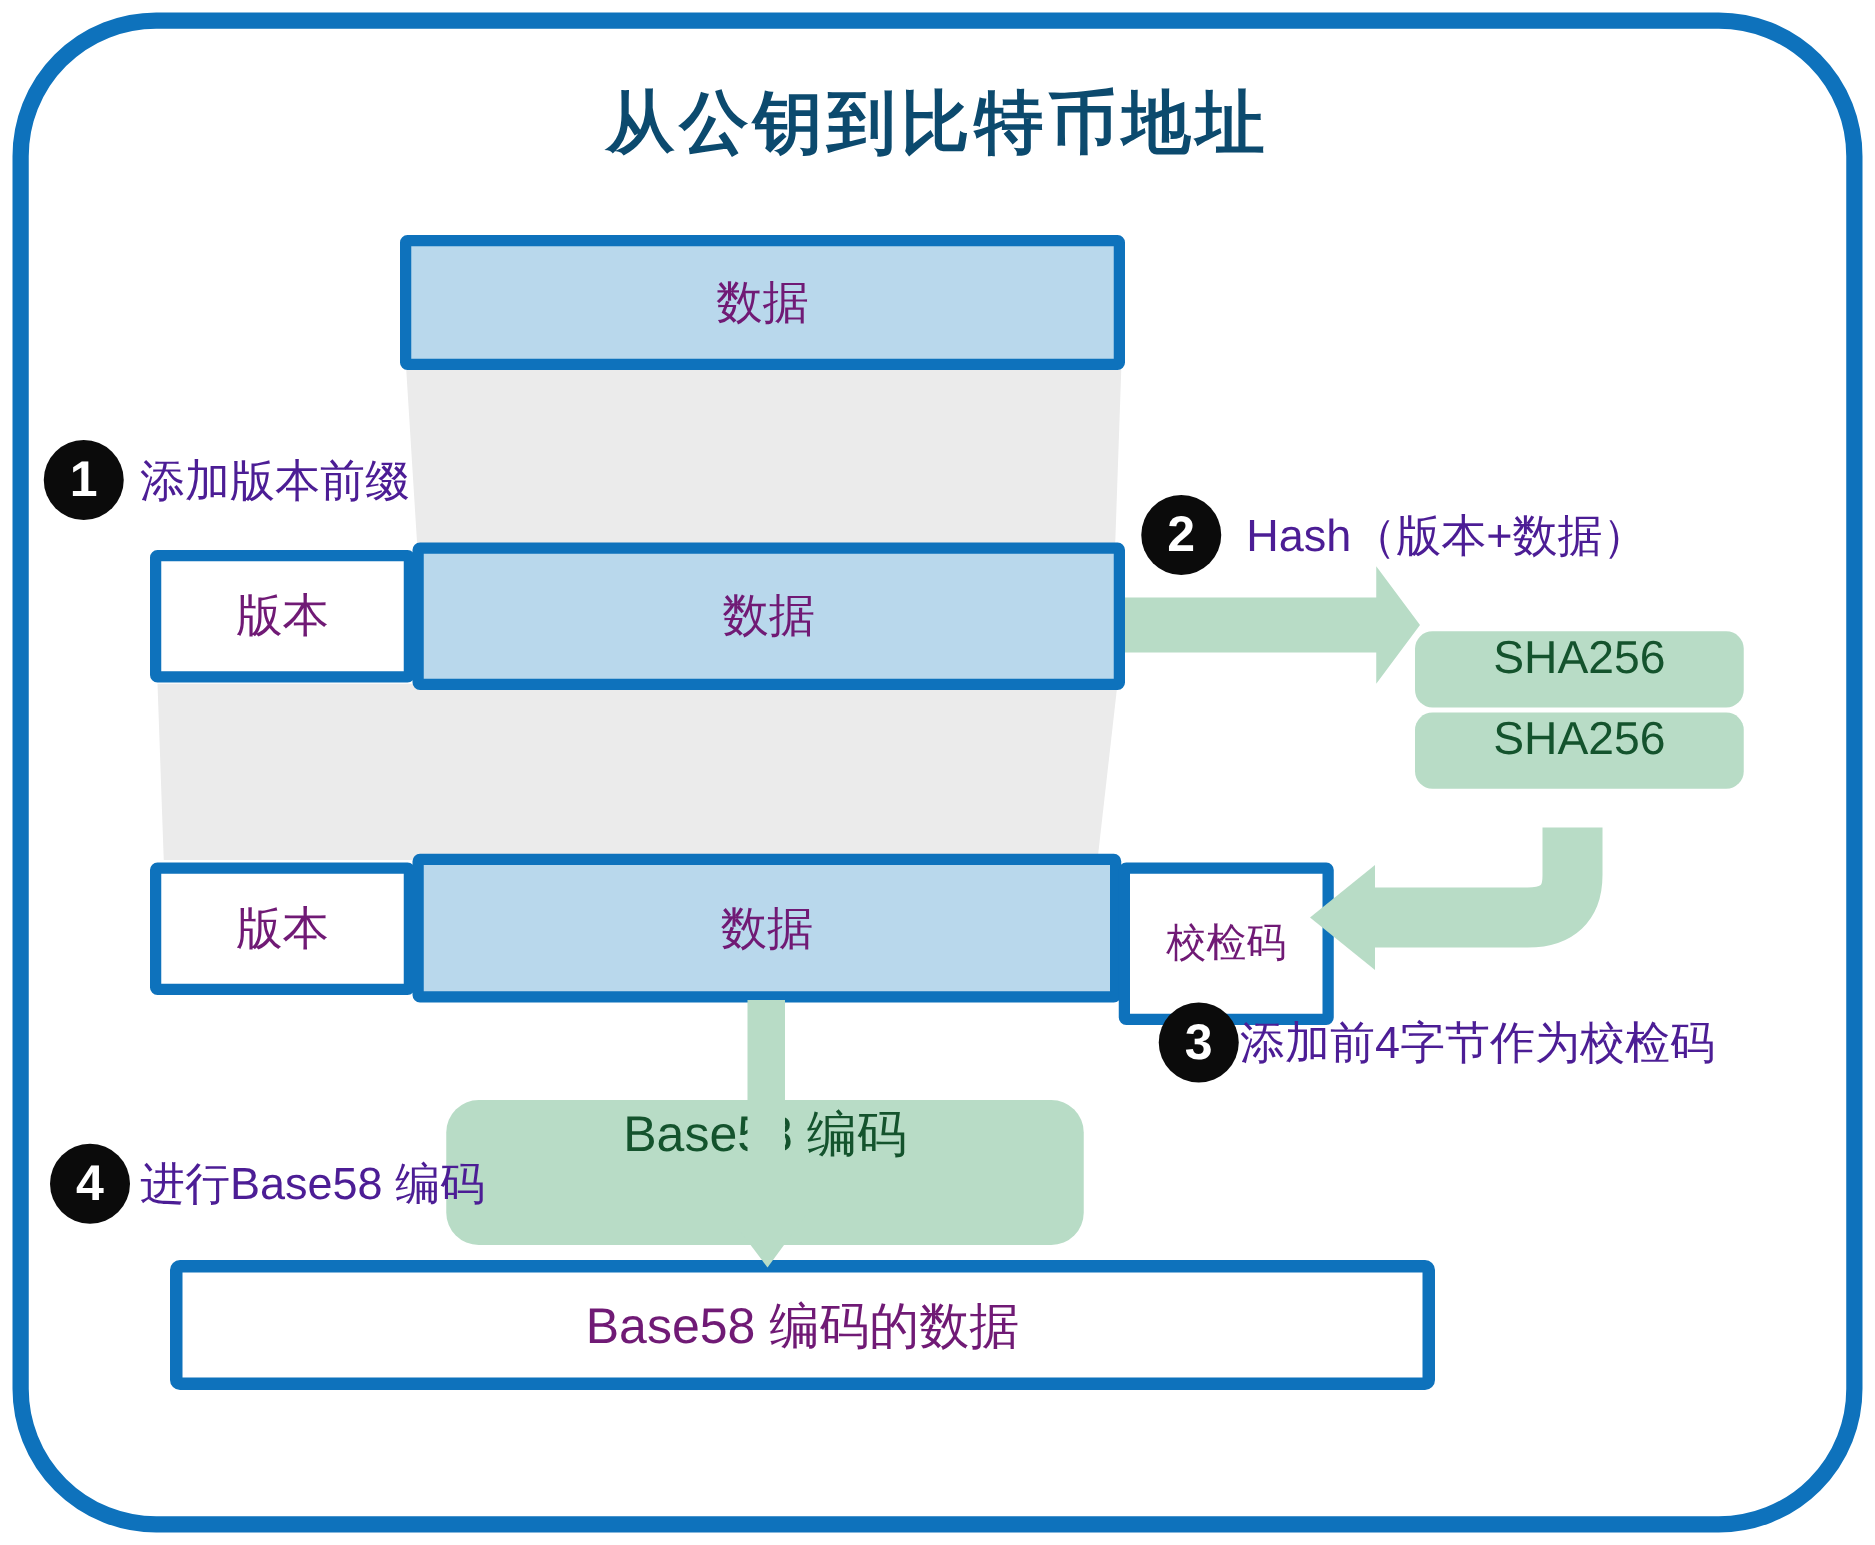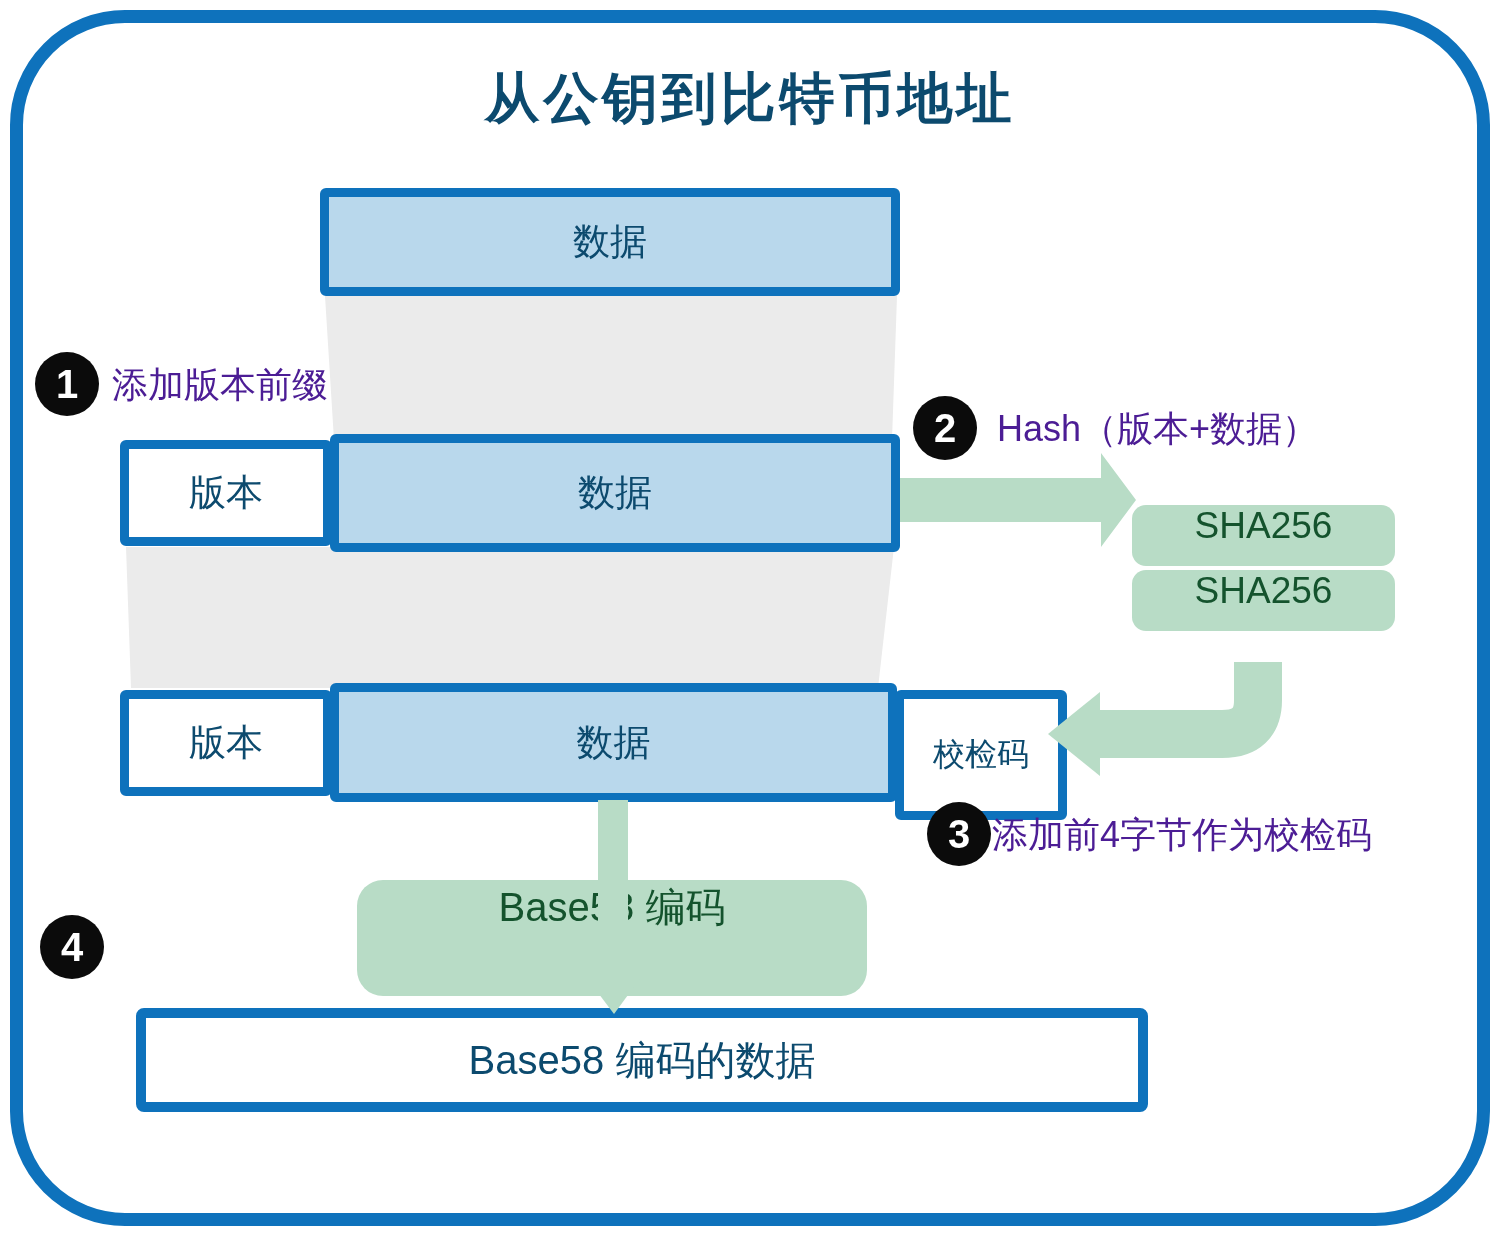--- a/index.html
+++ b/index.html
@@ -27,21 +27,21 @@
     color: #0c4a6e;
   }
   .lyr { position: absolute; left: 0; top: 0; }
   .box {
     position: absolute;
     box-sizing: border-box;
     display: flex;
     align-items: center;
     justify-content: center;
     font-size: 37px;
-    color: #0c4a6e;
+    color: #701a75;
     border: 9px solid #0e72bc;
     border-radius: 6px;
     background: #ffffff;
     z-index: 2;
   }
   .box.fill { background: #b9d8ec; }
   .pill {
     position: absolute;
     box-sizing: border-box;
     display: flex;
@@ -150,14 +150,15 @@
   <div class="step-label" style="left:997px; top:429px;">Hash（版本+数据）</div>
 
   <div class="step-circle" style="left:927px; top:802px;">
     <span>3</span>
   </div>
   <div class="step-label" style="left:992px; top:835px;">添加前4字节作为校检码</div>
 
   <div class="step-circle" style="left:40px; top:915px;">
     <span>4</span>
   </div>
+  <div class="step-label" style="left:112px; top:948px;">进行Base58 编码</div>
 
 </div>
 
 </body></html>

